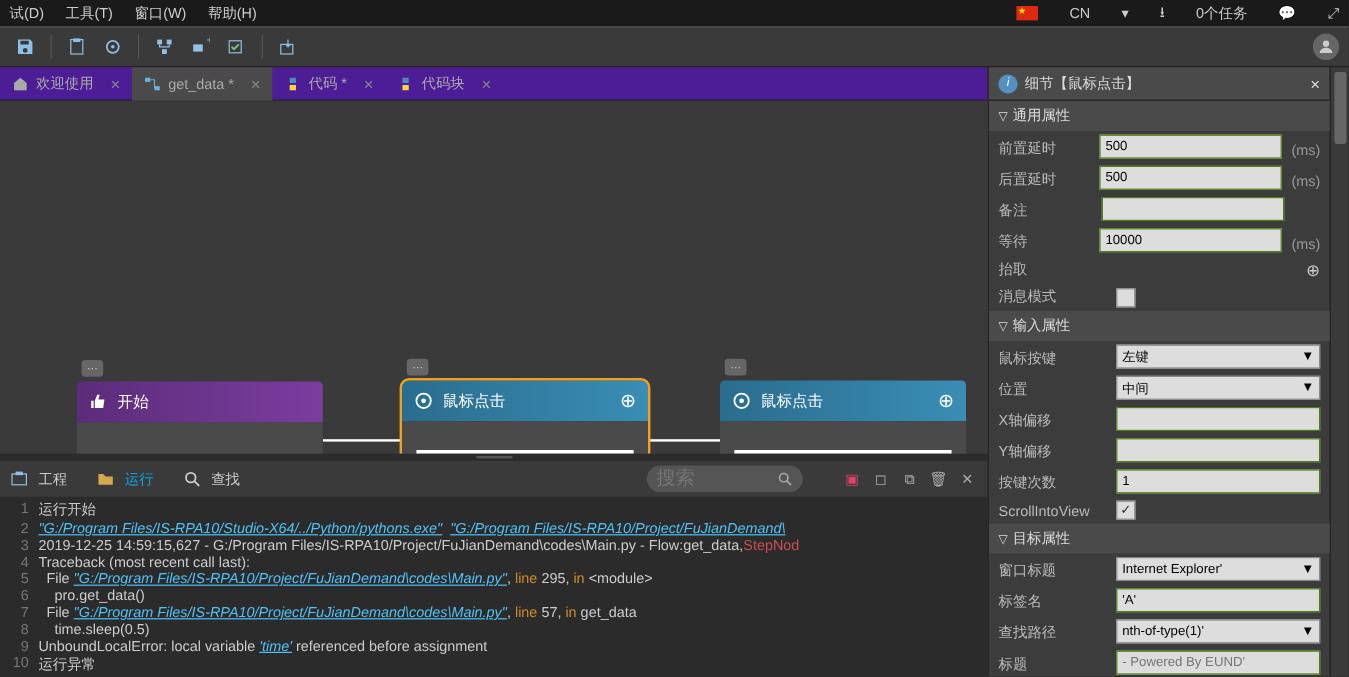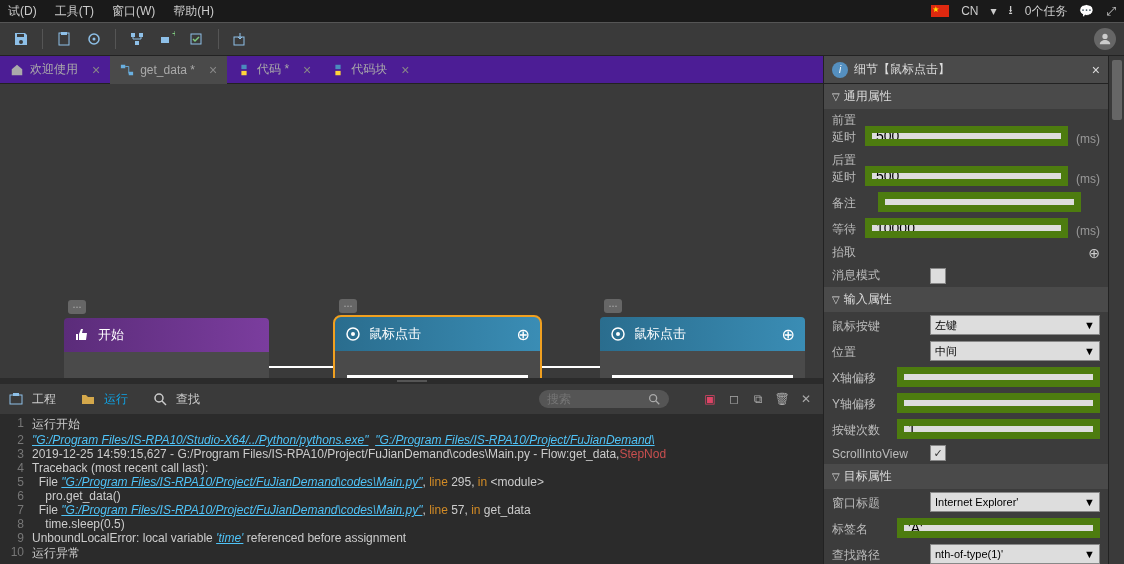--- a/index.html
+++ b/index.html
@@ -1,18 +1,18 @@
 <!DOCTYPE html>
 <html><head>
 <meta charset="utf-8">
 <style>
 * { margin: 0; padding: 0; box-sizing: border-box; font-family: "Microsoft YaHei", Arial, sans-serif; }
 body { background: #2b2b2b; color: #ccc; font-size: 12px; width: 1124px; height: 564px; overflow: hidden; display: flex; flex-direction: column; }
 .menubar { height: 22px; background: #1a1a1a; display: flex; align-items: center; padding: 0 8px; gap: 18px; color: #ccc; }
-.menubar .right { margin-left: auto; display: flex; align-items: center; gap: 12px; }
+.menubar .right { margin-left: auto; display: flex; align-items: center; gap: 26px; }
 .flag { width: 18px; height: 12px; background: #de2910; position: relative; }
 .flag::after { content: "★"; color: #ffde00; font-size: 8px; position: absolute; top: 0; left: 1px; }
 .toolbar { height: 34px; background: #3a3a3a; border-top: 1px solid #555; border-bottom: 1px solid #222; display: flex; align-items: center; padding: 0 8px; gap: 4px; }
 .tool-btn { width: 26px; height: 26px; display: flex; align-items: center; justify-content: center; color: #8ec0e8; cursor: pointer; border-radius: 3px; }
 .tool-sep { width: 1px; height: 20px; background: #555; margin: 0 4px; }
 .avatar { margin-left: auto; width: 22px; height: 22px; border-radius: 50%; background: #666; display: flex; align-items: center; justify-content: center; }
 .main { flex: 1; display: flex; overflow: hidden; }
 .center { flex: 1; display: flex; flex-direction: column; background: #3a3a3a; }
 .tabs { height: 28px; display: flex; align-items: center; background: #4c1d95; border-bottom: 1px solid #222; }
 .tab { height: 28px; display: flex; align-items: center; padding: 0 10px; gap: 6px; color: #aaa; cursor: pointer; }
@@ -33,40 +33,40 @@
 .node-tag { position: absolute; top: -18px; left: 4px; width: 18px; height: 14px; background: #666; border-radius: 3px; display: flex; align-items: center; justify-content: center; color: #ccc; font-size: 9px; }
 .wire { position: absolute; height: 2px; background: #fff; }
 .plus-circ { margin-left: auto; color: #fff; font-size: 16px; }
 .resize-grip { height: 6px; background: #2b2b2b; cursor: ns-resize; display:flex; justify-content:center; align-items:center; }
 .resize-grip::after{content:"";width:30px;height:2px;background:#555;}
 .bottom { height: 180px; background: #2b2b2b; display: flex; flex-direction: column; }
 .bottom-tabs { height: 30px; display: flex; align-items: center; background: #3a3a3a; padding: 4px 8px; gap: 24px; }
 .btab { display: flex; align-items: center; gap: 8px; color: #ccc; cursor: pointer; }
 .btab.active { color: #0ea5e9; }
 .search-box { margin-left: auto; display: flex; align-items: center; background: #555; border-radius: 12px; padding: 2px 8px; }
-.search-box input { background: transparent; border: none; color: #ccc; outline: none; width: 100px; font-size: 12px; }
+.search-box input { background: transparent; border: none; color: #ccc; outline: none; width: 100px; font-size: 16px; font-family: Liberation Mono, monospace; }
 .btab-icons { display: flex; gap: 6px; margin-left: 8px; }
 .btab-icon { width: 18px; height: 18px; display: flex; align-items: center; justify-content: center; cursor: pointer; color: #aaa; }
 .console { flex: 1; overflow: auto; background: #2b2b2b; font-family: Consolas, monospace; font-size: 12px; padding: 2px 0; }
 .cline { display: flex; }
 .lno { width: 32px; text-align: right; color: #777; padding-right: 8px; flex-shrink: 0; }
 .ltxt { white-space: pre; color: #ccc; }
 .ltxt .path { color: #4fc3f7; font-style: italic; text-decoration: underline; }
 .ltxt .kw { color: #d28b26; }
 .ltxt .str { color: #4fc3f7; font-style: italic; text-decoration: underline; }
 .ltxt .err { color: #c94f4f; }
 .props { width: 285px; background: #3c3c3c; border-left: 1px solid #222; display: flex; flex-direction: column; }
 .props-title { height: 28px; background: #4a4a4a; display: flex; align-items: center; padding: 0 8px; gap: 6px; color: #ddd; border-bottom: 1px solid #222; }
 .props-title .close { margin-left: auto; cursor: pointer; font-size: 14px; }
 .props-body { flex: 1; overflow: auto; }
 .prop-section { background: #4a4a4a; padding: 4px 8px; color: #ddd; display: flex; align-items: center; gap: 4px; }
 .prop-section::before { content: "▽"; font-size: 10px; }
 .prop-row { display: flex; align-items: flex-end; padding: 3px 8px; gap: 8px; }
 .prop-label { width: 90px; color: #bbb; }
-.prop-input { flex: 1; background: #ddd; border: 7px solid #4d7c0f; height: 20px; padding: 0 4px; color: #000; font-size: 14px; }
+.prop-input { flex: 1; background: #ddd; border: 1px solid #4d7c0f; height: 20px; padding: 0 4px; color: #000; font-size: 11px; }
 .prop-unit { color: #999; width: 26px; }
 .prop-check { width: 16px; height: 16px; background: #ddd; border: 1px solid #888; }
 .prop-check.checked::after { content: "✓"; color: #333; display: block; text-align: center; font-size: 11px; line-height: 14px; }
 .prop-select { flex: 1; background: #ddd; border: 1px solid #888; height: 20px; padding: 0 4px; color: #000; font-size: 11px; display: flex; align-items: center; justify-content: space-between; }
 .info-icon { width: 16px; height: 16px; border-radius: 50%; background: #5590c0; color: #fff; display: flex; align-items: center; justify-content: center; font-size: 10px; font-style: italic; }
 .target-icon{color:#ccc;font-size:14px;cursor:pointer;}
 .vscroll { width: 16px; background: #3a3a3a; border-left: 1px solid #222; display:flex; align-items:flex-start; justify-content:center; padding-top:4px;}
 .vscroll .thumb { width:10px; height:60px; background:#666; border-radius:2px;}
 svg { display: block; }
 </style>

